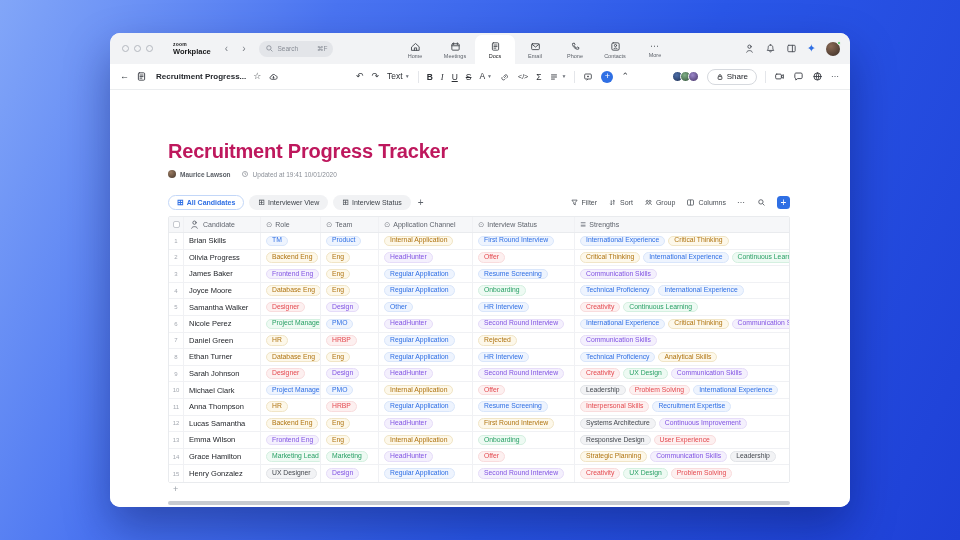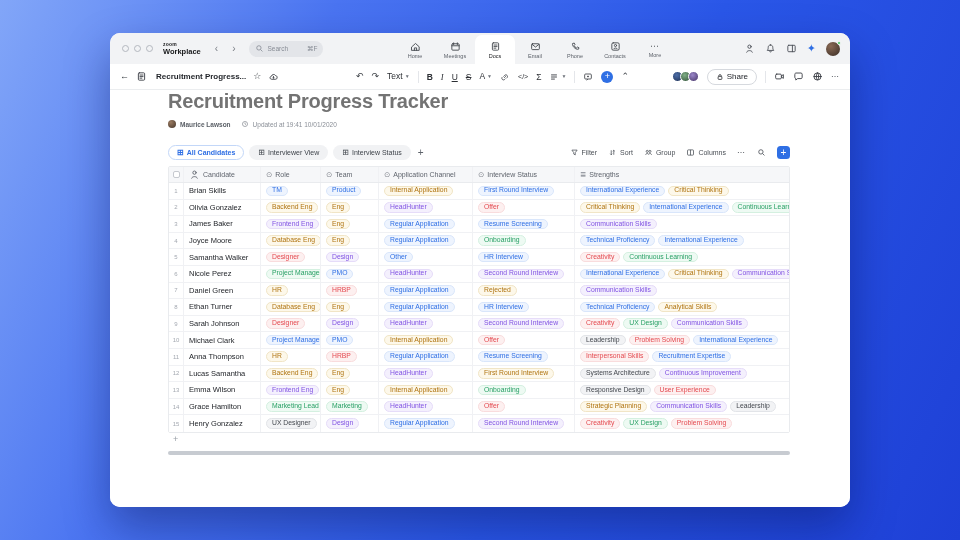--- a/index.html
+++ b/index.html
@@ -4,21 +4,21 @@
 <style>
   * { margin:0; padding:0; box-sizing:border-box; }
   html,body { width:960px; height:540px; overflow:hidden; font-family:"Liberation Sans", sans-serif; }
   .bg { width:960px; height:540px; background:linear-gradient(115deg,#82a6f8 0%,#4a74f1 28%,#2a57e8 60%,#1e40d6 100%); position:relative; }
   .window { position:absolute; left:110px; top:33px; width:740px; height:474px; border-radius:10px; background:#fff; box-shadow:0 20px 45px rgba(5,15,80,.4); overflow:hidden; display:flex; flex-direction:column; }
 
   
   .titlebar { height:31px; background:#f2f3f5; display:flex; align-items:center; position:relative; flex:none; }
   .traffic { display:flex; gap:5px; margin-left:12px; }
   .traffic span { width:7px; height:7px; border-radius:50%; border:1px solid #b4b8bf; background:transparent; display:block; }
-  .logo { margin-left:10px; display:flex; flex-direction:column; line-height:1; }
+  .logo { margin-left:20px; display:flex; flex-direction:column; line-height:1; }
   .logo .z { font-size:5px; font-weight:bold; color:#17181a; letter-spacing:.2px; }
   .logo .w { font-size:7.5px; font-weight:bold; color:#17181a; margin-top:1px; }
   .navbtn { color:#7a7f86; font-size:10px; margin-left:14px; cursor:default; line-height:1; }
   .search { margin-left:14px; width:74px; height:16px; background:#e3e5e9; border-radius:8px; display:flex; align-items:center; padding:0 6px; gap:3px; color:#878c95; }
   .search .ph { font-size:6.5px; flex:1; }
   .search .kbd { font-size:6.5px; }
   .toptabs { position:absolute; left:285px; bottom:0; display:flex; align-items:flex-end; height:31px; }
   .toptab { width:40px; height:29px; display:flex; flex-direction:column; align-items:center; justify-content:center; gap:1px; color:#45494f; }
   .toptab .lbl { font-size:5.5px; color:#5d626a; }
   .toptab.active { background:#fff; border-radius:7px 7px 0 0; }
@@ -43,21 +43,21 @@
   .collab { display:flex; }
   .collab span { width:11px; height:11px; border-radius:50%; border:1px solid #fff; margin-left:-3px; }
   .collab span:first-child { margin-left:0; }
   .cb1 { background:radial-gradient(circle at 40% 35%,#4d6ea8,#1d2f52); } 
   .cb2 { background:radial-gradient(circle at 40% 35%,#7fae86,#314f38); }
   .cb3 { background:radial-gradient(circle at 40% 35%,#9a86c9,#463566); }
   .share-btn { display:flex; align-items:center; gap:3px; border:1px solid #d6d9de; border-radius:9px; height:16px; padding:0 8px; font-size:8px; color:#23262b; background:#fff; }
 
   
   .content { flex:1; background:#fff; padding:0 60px 0 58px; overflow:hidden; }
-  h1 { font-size:20px; font-weight:bold; color:#737373; letter-spacing:-.2px; }
+  h1 { font-size:20px; font-weight:bold; color:#be185d; margin-top:50px; letter-spacing:-.2px; }
   .byline { display:flex; align-items:center; gap:4px; margin-top:7px; color:#8a8f97; font-size:6.5px; }
   .byline .mini-av { width:8px; height:8px; border-radius:50%; background:radial-gradient(circle at 35% 30%,#9a7a60,#45362c); }
   .byline .author { color:#5a5f66; font-weight:600; margin-right:6px; }
 
   .views { margin-top:17px; display:flex; align-items:center; position:relative; }
   .vtab { display:flex; align-items:center; gap:3px; height:15px; padding:0 8px; border-radius:8px; font-size:7px; color:#3f444b; background:#f1f2f4; margin-right:5px; border:1px solid transparent; }
   .vtab.active { background:#fff; border-color:#c3d7f8; color:#2f6fe4; font-weight:600; }
   .vtab .gicon { font-size:8px; line-height:1; }
   .vadd { color:#5d626a; font-size:10px; margin-left:2px; }
   .vactions { position:absolute; right:0; display:flex; align-items:center; gap:11px; color:#4a4f56; }
@@ -408,21 +408,21 @@
             <div class="cell c-stat">
               <span class="pill p-blue">First Round Interview</span>
             </div>
             <div class="cell c-str">
               <span class="pill p-blue">International Experience</span>
               <span class="pill p-orange">Critical Thinking</span>
             </div>
           </div>
           <div class="trow">
             <div class="cell c-num">2</div>
-            <div class="cell c-name">Olivia Gonzalez</div>
+            <div class="cell c-name">Olivia Progress</div>
             <div class="cell c-role">
               <span class="pill p-orange">Backend Eng</span>
             </div>
             <div class="cell c-team">
               <span class="pill p-orange">Eng</span>
             </div>
             <div class="cell c-chan">
               <span class="pill p-purple">HeadHunter</span>
             </div>
             <div class="cell c-stat">

